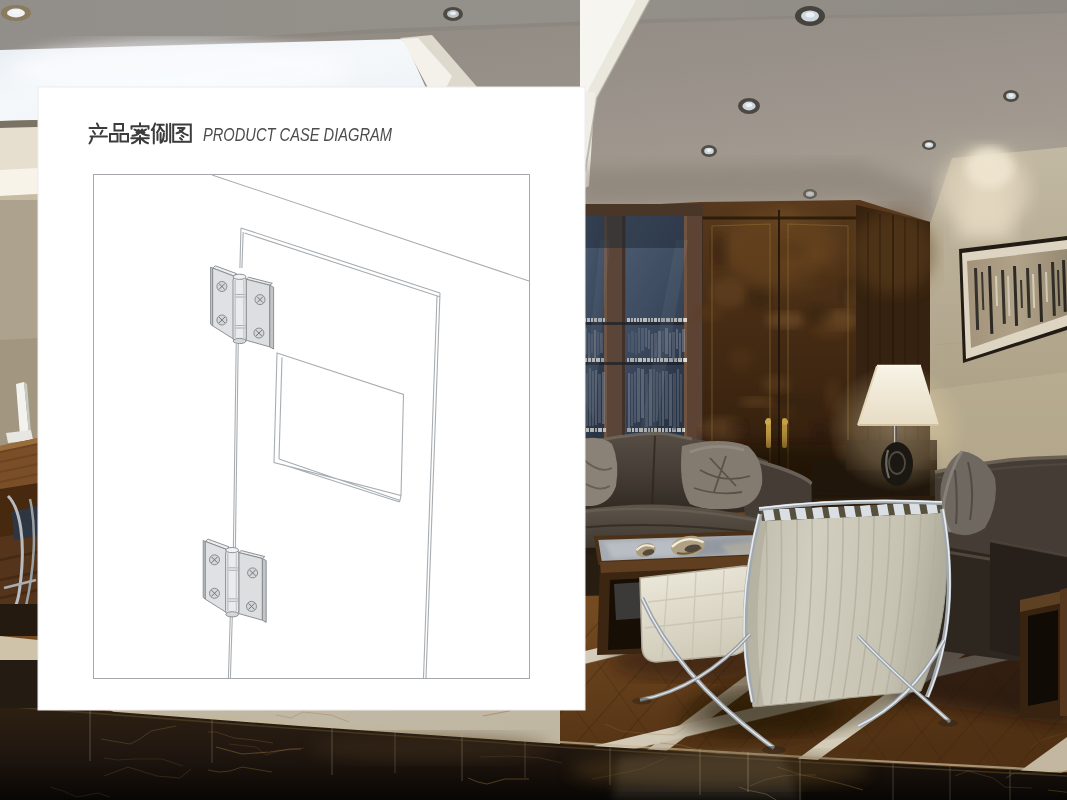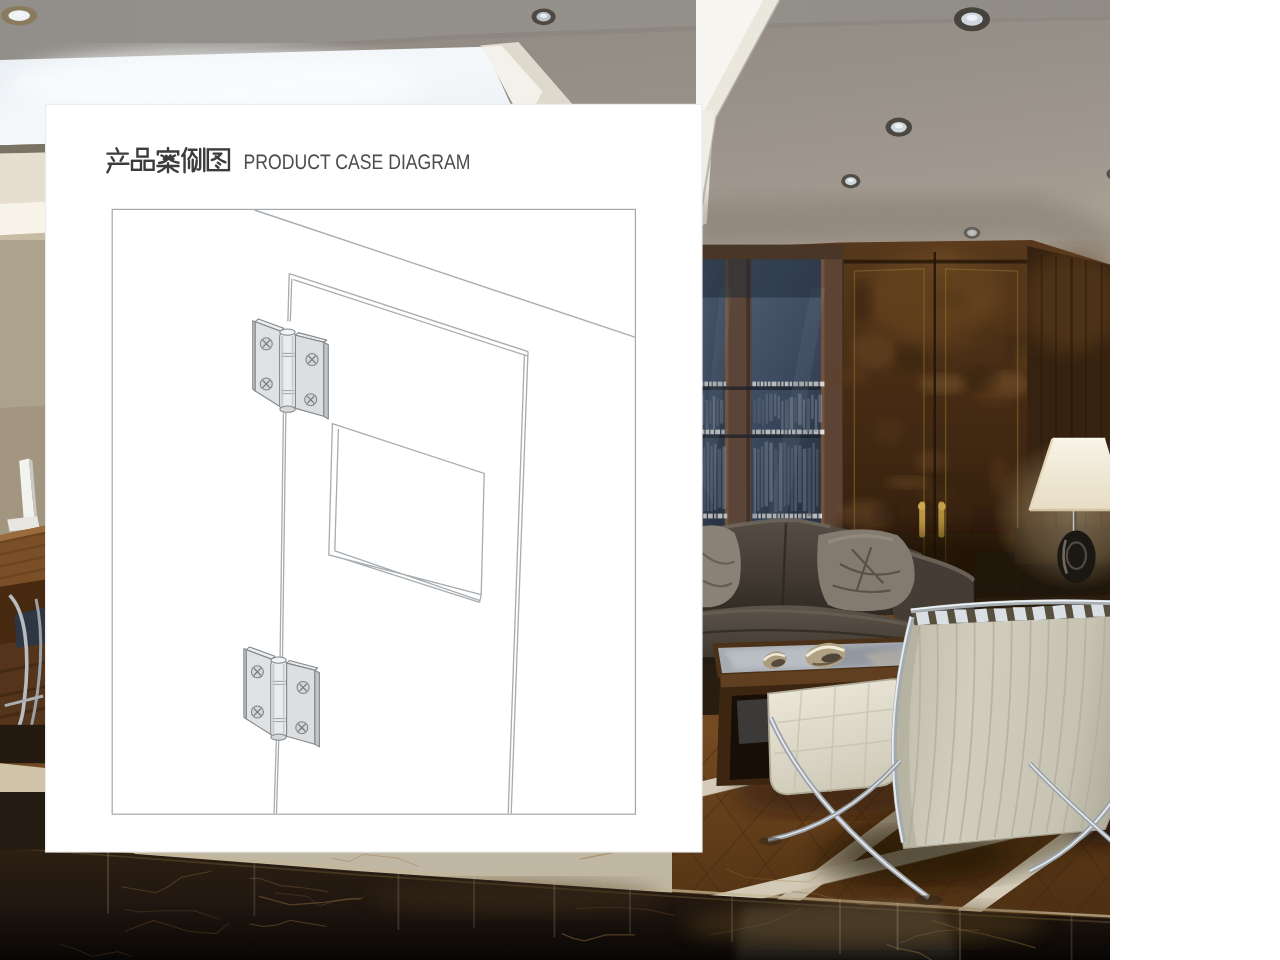--- a/index.html
+++ b/index.html
@@ -1,16 +1,16 @@
 <!DOCTYPE html>
 <html><head>
 <meta charset="utf-8">
 <style>
 html,body{margin:0;padding:0;background:#fff;}
-#stage{position:relative;width:925px;height:800px;overflow:hidden;font-family:"Liberation Sans",sans-serif;}
+#stage{position:relative;width:1067px;height:800px;overflow:hidden;font-family:"Liberation Sans",sans-serif;font-style:italic;}
 </style>
 </head>
 <body>
 <div id="stage">
 <svg width="1067" height="800" viewBox="0 0 1067 800">
 <defs>
 <linearGradient id="ceil" x1="0" y1="0" x2="0.55" y2="1">
  <stop offset="0" stop-color="#8d8780"></stop>
           <stop offset="0.5" stop-color="#98918a"></stop>
           <stop offset="1" stop-color="#a89f93"></stop>

